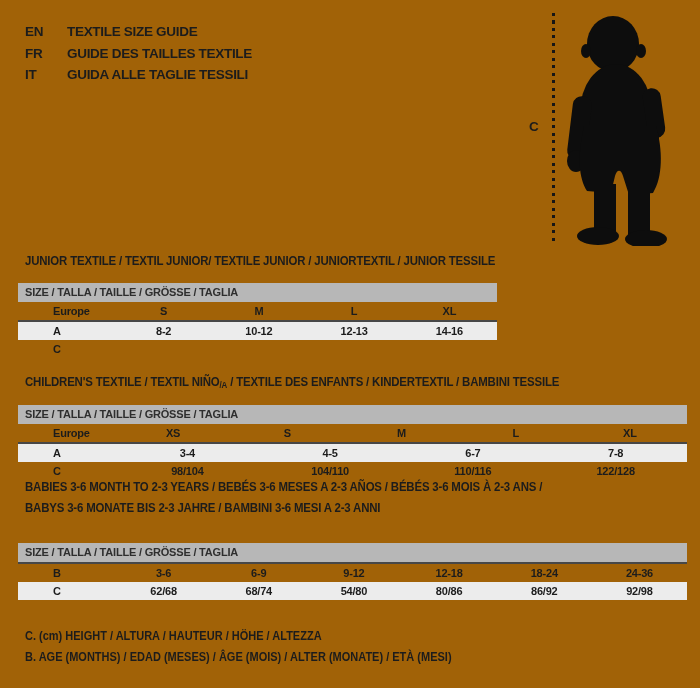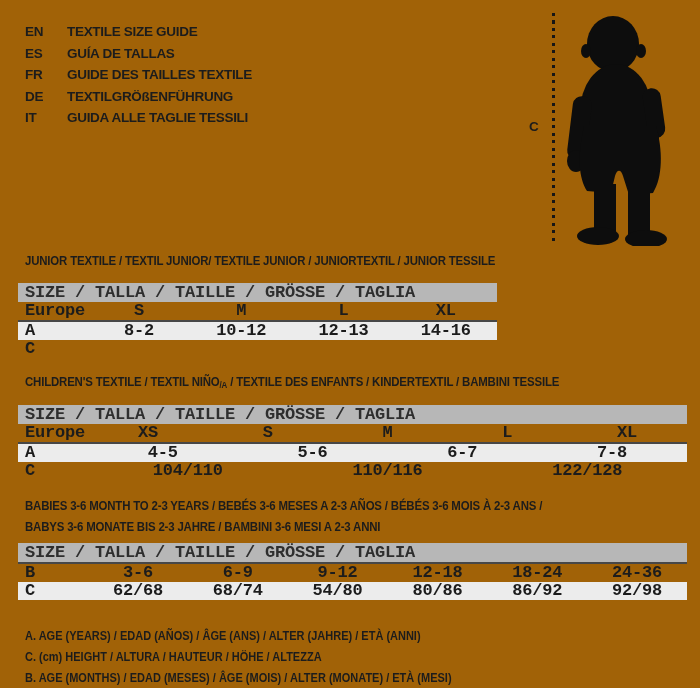--- a/index.html
+++ b/index.html
@@ -22,57 +22,49 @@
     background:repeating-linear-gradient(to bottom,#161616 0 3px,transparent 3px 7.5px);
   }
   .measure-label { position:absolute; left:529px; top:119px; font-size:13.5px; }
   .silhouette { position:absolute; left:558px; top:10px; }
 
   
   .sec-heading { position:absolute; left:25px; font-size:13px; letter-spacing:-0.2px; }
   .sub-a { font-size:9px; vertical-align:-2px; }
 
   
-  .size-table { position:absolute; left:18px; font-size:17px; letter-spacing:-0.2px;font-family:Liberation Mono, monospace; }
+  .size-table { position:absolute; left:18px; font-size:11px; letter-spacing:-0.2px; }
   .t1 { top:283px; width:479px; }
   .t2 { top:405px; width:669px; }
   .t3 { top:543px; width:669px; }
   .band { height:19px; line-height:19px; background:#b7b7b7; color:#2e2e2e; padding-left:7px; }
   .trow { display:flex; height:18px; line-height:18px; }
   .trow.shade { background:#ececec; }
-  .tlabel { width:70px; padding-left:7px; }
+  .tlabel { width:70px; padding-left:7px;margin-left:28px; }
   .cells { flex:1; display:flex; }
   .cell { flex:1; text-align:center; }
   .divider { height:2px; background:#474747; }
 
   
   .notes { position:absolute; left:25px; top:626px; font-size:12.5px; }
   .note-line { height:21px; line-height:21px; }
 </style>
 </head>
 <body>
 
 <div id="canvas">
 
   <div class="lang-block">
     <div class="lang-row">
       <span class="lang-code">EN</span>
       <span>TEXTILE SIZE GUIDE</span>
     </div>
     <div class="lang-row">
-      <span class="lang-code">ES</span>
-      <span>GUÍA DE TALLAS</span>
-    </div>
-    <div class="lang-row">
       <span class="lang-code">FR</span>
       <span>GUIDE DES TAILLES TEXTILE</span>
-    </div>
-    <div class="lang-row">
-      <span class="lang-code">DE</span>
-      <span>TEXTILGRÖßENFÜHRUNG</span>
     </div>
     <div class="lang-row">
       <span class="lang-code">IT</span>
       <span>GUIDA ALLE TAGLIE TESSILI</span>
     </div>
   </div>
 
   <div class="measure-line"></div>
   <div class="measure-label">C</div>
   <svg class="silhouette" width="140" height="236" viewBox="0 0 140 236">
@@ -138,37 +130,38 @@
         <div class="cell">S</div>
         <div class="cell">M</div>
         <div class="cell">L</div>
         <div class="cell">XL</div>
       </div>
     </div>
     <div class="divider"></div>
     <div class="trow shade">
       <div class="tlabel">A</div>
       <div class="cells">
+        <div class="cell">3-4</div>
         <div class="cell">4-5</div>
-        <div class="cell">5-6</div>
         <div class="cell">6-7</div>
         <div class="cell">7-8</div>
       </div>
     </div>
     <div class="trow">
       <div class="tlabel">C</div>
       <div class="cells">
+        <div class="cell">98/104</div>
         <div class="cell">104/110</div>
         <div class="cell">110/116</div>
         <div class="cell">122/128</div>
       </div>
     </div>
   </div>
 
-  <div class="sec-heading" style="top:495px; line-height:21px;text-decoration:underline;">
+  <div class="sec-heading" style="top:476px; line-height:21px;text-decoration:underline;">
     <span class="cond">BABIES 3-6 MONTH TO 2-3 YEARS / BEBÉS 3-6 MESES A 2-3 AÑOS / BÉBÉS 3-6 MOIS À 2-3 ANS /</span><br>
     <span class="cond">BABYS 3-6 MONATE BIS 2-3 JAHRE / BAMBINI 3-6 MESI A 2-3 ANNI</span>
   </div>
   <div class="size-table t3">
     <div class="band">
       <span>SIZE / TALLA / TAILLE / GRÖSSE / TAGLIA</span>
     </div>
     <div class="divider"></div>
     <div class="trow">
       <div class="tlabel">B</div>
@@ -189,23 +182,20 @@
         <div class="cell">54/80</div>
         <div class="cell">80/86</div>
         <div class="cell">86/92</div>
         <div class="cell">92/98</div>
       </div>
     </div>
   </div>
 
   <div class="notes">
     <div class="note-line">
-      <span class="cond">A. AGE (YEARS) / EDAD (AÑOS) / ÂGE (ANS) / ALTER (JAHRE) / ETÀ (ANNI)</span>
-    </div>
-    <div class="note-line">
       <span class="cond">C. (cm) HEIGHT / ALTURA / HAUTEUR / HÖHE / ALTEZZA</span>
     </div>
     <div class="note-line">
       <span class="cond">B. AGE (MONTHS) / EDAD (MESES) / ÂGE (MOIS) / ALTER (MONATE) / ETÀ (MESI)</span>
     </div>
   </div>
 
 </div>
 
 </body></html>

